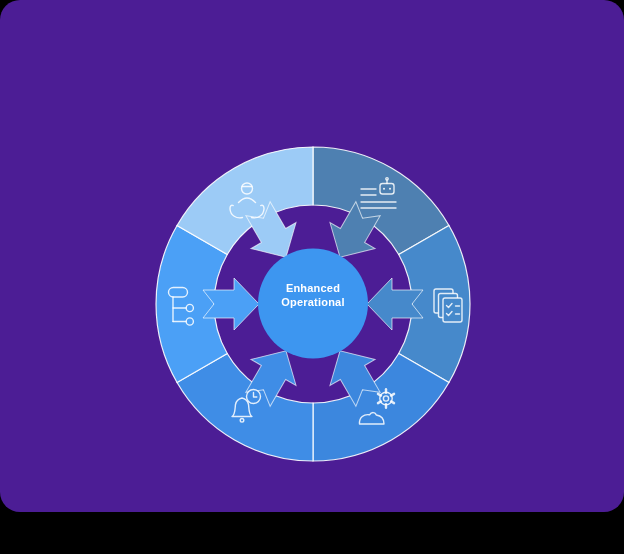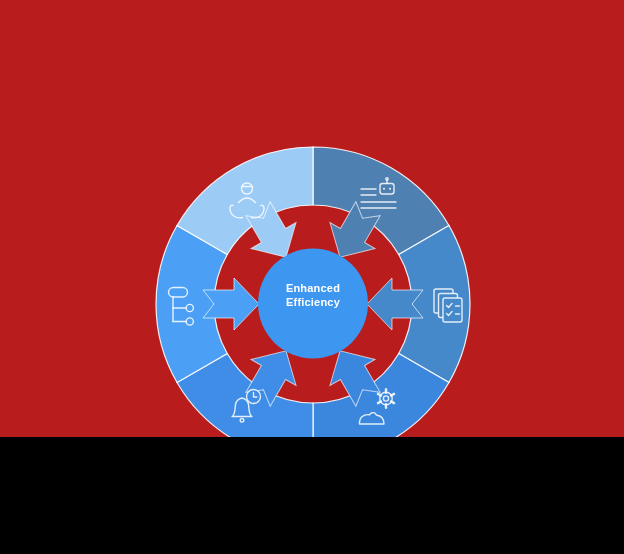--- a/index.html
+++ b/index.html
@@ -1,17 +1,17 @@
 <!DOCTYPE html>
 <html><head>
 <meta charset="utf-8">
 <style>
   html,body{margin:0;padding:0;background:#000;}
-  .stage{position:relative;width:624px;height:437px;background:#b91c1c;overflow:hidden;
-         font-family:"Liberation Sans", sans-serif;}
+  .stage{position:relative;width:624px;height:512px;background:#4c1d95;overflow:hidden;
+         font-family:"Liberation Sans", sans-serif;border-radius:20px;}
   svg{position:absolute;left:0;top:0;}
   .sector{stroke:rgba(255,255,255,0.9);stroke-width:1.2;}
   .arrow{stroke:rgba(255,255,255,0.65);stroke-width:1;}
   .icon{stroke:rgba(255,255,255,0.85);stroke-width:1.4;fill:none;
         stroke-linecap:round;stroke-linejoin:round;}
   .icon .filled{fill:rgba(255,255,255,0.9);stroke:none;}
   .icon .tooth{stroke-width:2.4;}
   .center-label{position:absolute;left:251px;top:281px;width:124px;
     text-align:center;color:#fff;font-size:11px;font-weight:700;line-height:14px;
     letter-spacing:.2px;}
@@ -97,15 +97,15 @@
       <path d="M 173 321.5 H 186"></path>
       <circle cx="189.8" cy="308" r="3.6"></circle>
       <circle cx="189.8" cy="321.5" r="3.6"></circle>
     </g>
 
     <circle cx="313" cy="303.5" r="55" fill="#3D96F0"></circle>
   </svg>
 
   <div class="center-label">
     <span>Enhanced</span>
-    <span>Efficiency</span>
+    <span>Operational</span>
   </div>
 </div>
 
 </body></html>

